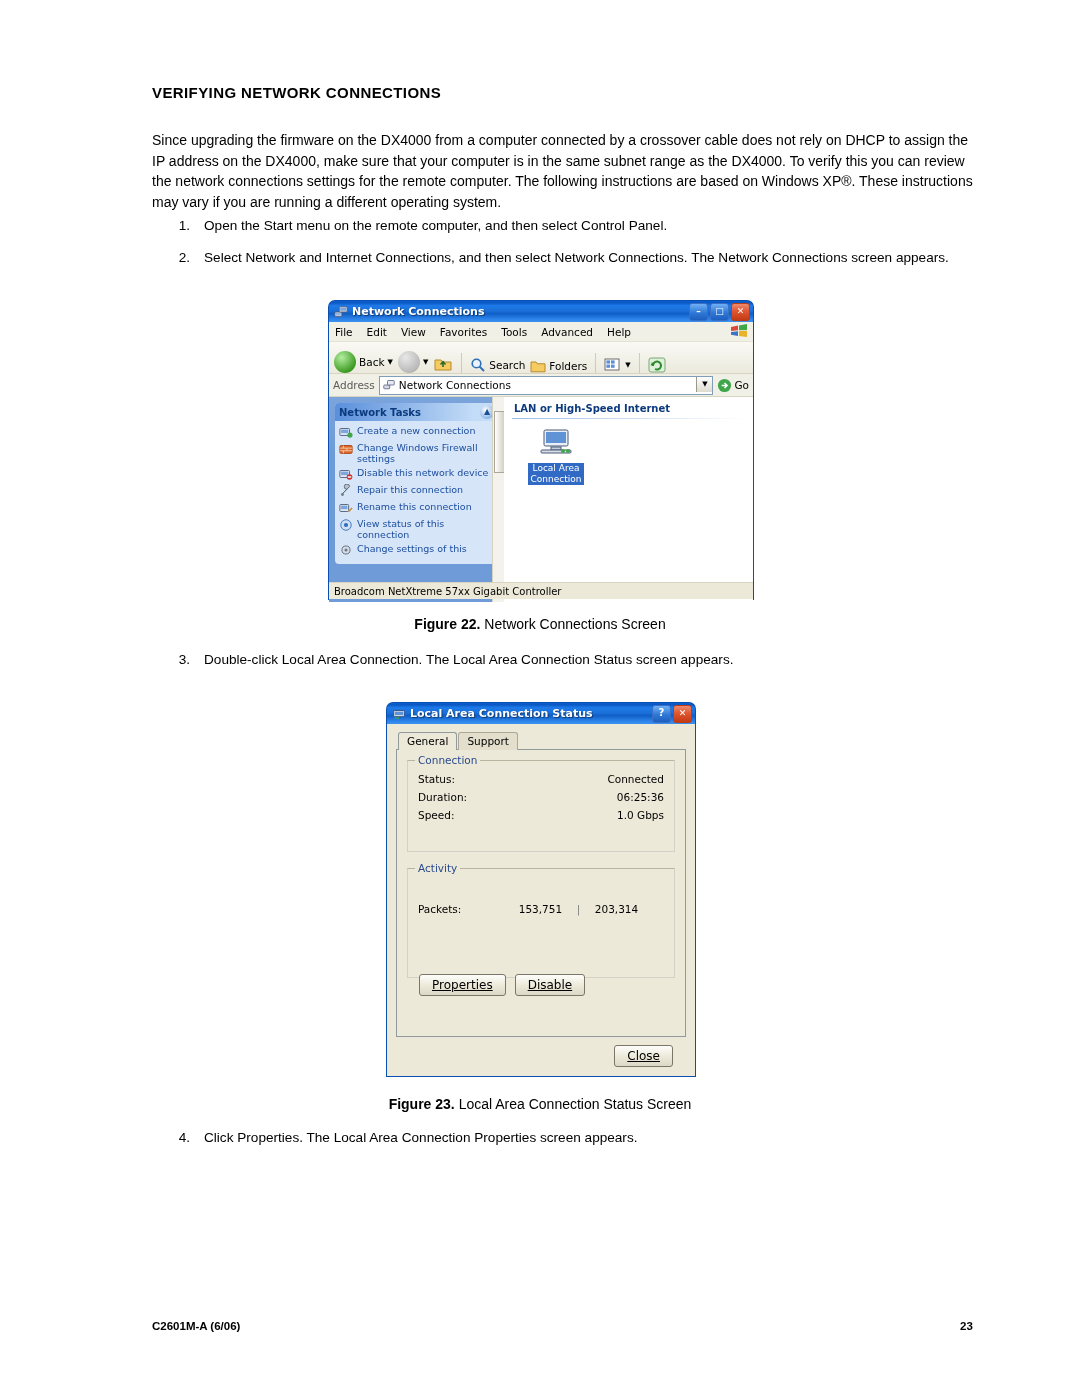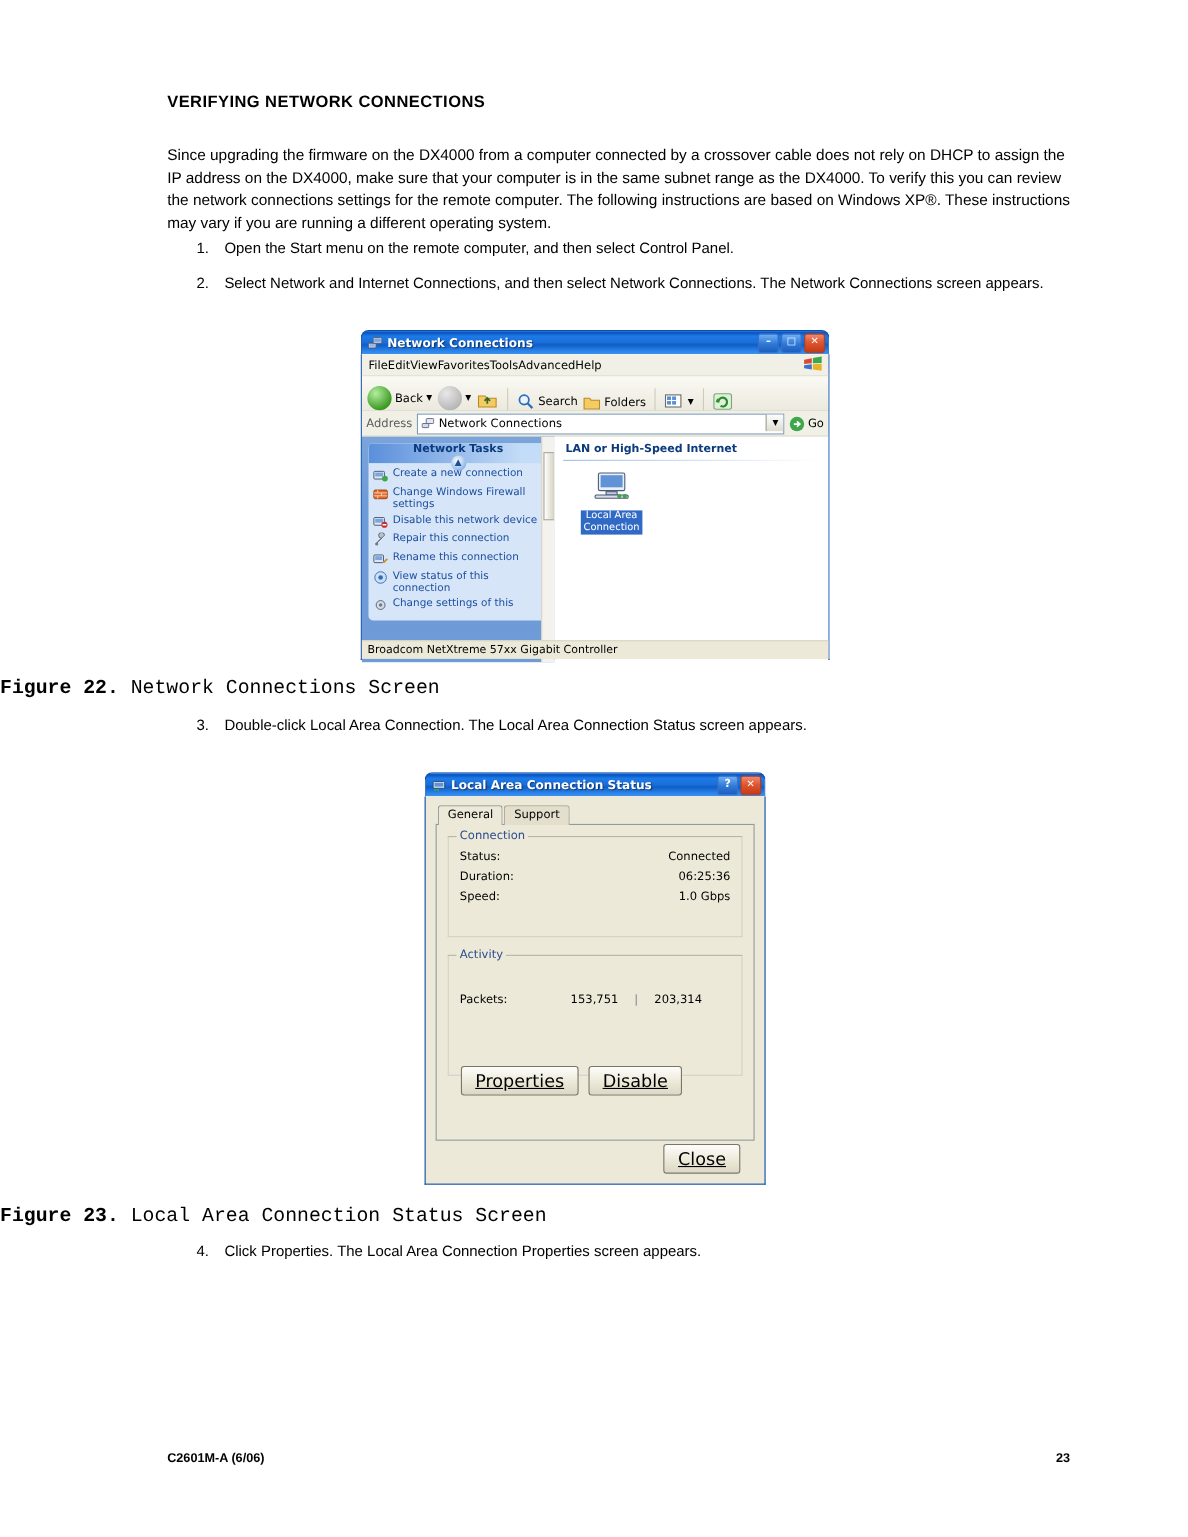--- a/index.html
+++ b/index.html
@@ -61,23 +61,23 @@
   }
   #step1 { left: 168px; top: 216px; width: 800px; }
   #step2 { left: 168px; top: 248px; width: 810px; }
   #step3 { left: 168px; top: 650px; width: 810px; }
   #step4 { left: 168px; top: 1128px; width: 810px; }
 
   .figcaption {
     position: absolute;
     width: 1080px;
     left: 0;
-    font-size: 18px;
+    text-align: center;
+    font-size: 14px;
     color: #000;
-    font-family: Liberation Mono, monospace;
   }
   .figcaption b { font-weight: bold; }
   #fig22cap { top: 616px; }
   #fig23cap { top: 1096px; }
 
   .footer-left {
     position: absolute;
     left: 152px;
     top: 1320px;
     font-size: 11.5px;
@@ -165,21 +165,21 @@
     position: relative;
     box-sizing: border-box;
   }
   .menubar {
     height: 19px;
     background: #f1f0e6;
     border-bottom: 1px solid #e3e2d4;
     display: flex;
     align-items: center;
     padding-left: 6px;
-    gap: 0;
+    gap: 14px;
     font-size: 10.5px;
     color: #000;
     position: relative;
   }
   .menubar .flagbox {
     position: absolute;
     right: 3px;
     top: 1px;
     width: 22px;
     height: 16px;
@@ -254,21 +254,20 @@
   .panel-head {
     height: 18px;
     background: linear-gradient(to right, #5a8fdb, #c3dcf7 85%);
     display: flex;
     align-items: center;
     padding: 0 4px;
     font-size: 10px;
     font-weight: bold;
     color: #0b3a7d;
     justify-content: space-between;
-    flex-direction: column;
   }
   .panel-chev {
     width: 14px; height: 14px; border-radius: 50%;
     background: radial-gradient(circle at 40% 35%, #ffffff, #8fb6e6 70%, #5a8fdb);
     color: #1c4f97;
     font-size: 8px;
     text-align: center;
     line-height: 14px;
   }
   .panel-body { padding: 4px 3px 4px 4px; }
@@ -427,21 +426,21 @@
     margin-top: 6px;
   }
   .act-line { width: 30px; height: 1px; background: #808080; }
   .packets {
     display: flex;
     align-items: center;
     font-size: 10.5px;
     margin-top: 22px;
   }
   .btn {
-    font-size: 16px;
+    font-size: 12px;
     background: linear-gradient(to bottom,#fdfdfb,#ece9d8 55%,#dcd8c6);
     border: 1px solid #7b7667;
     border-radius: 3px;
     padding: 3px 12px;
     color: #000;
   }
   .btn u { text-decoration: underline; }
   .dlg-btns-left {
     position: absolute;
     left: 22px;

